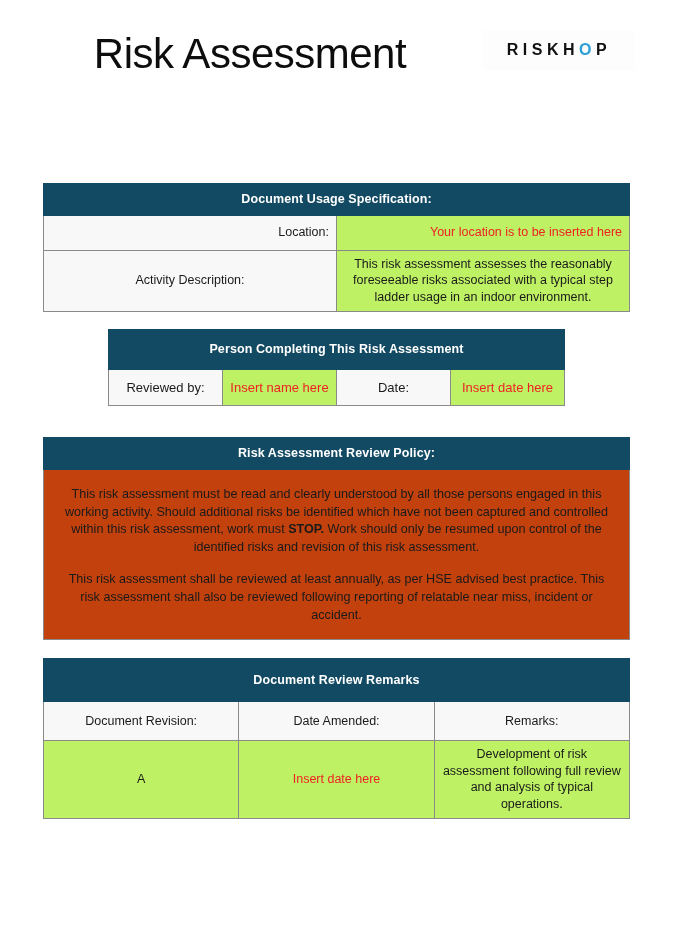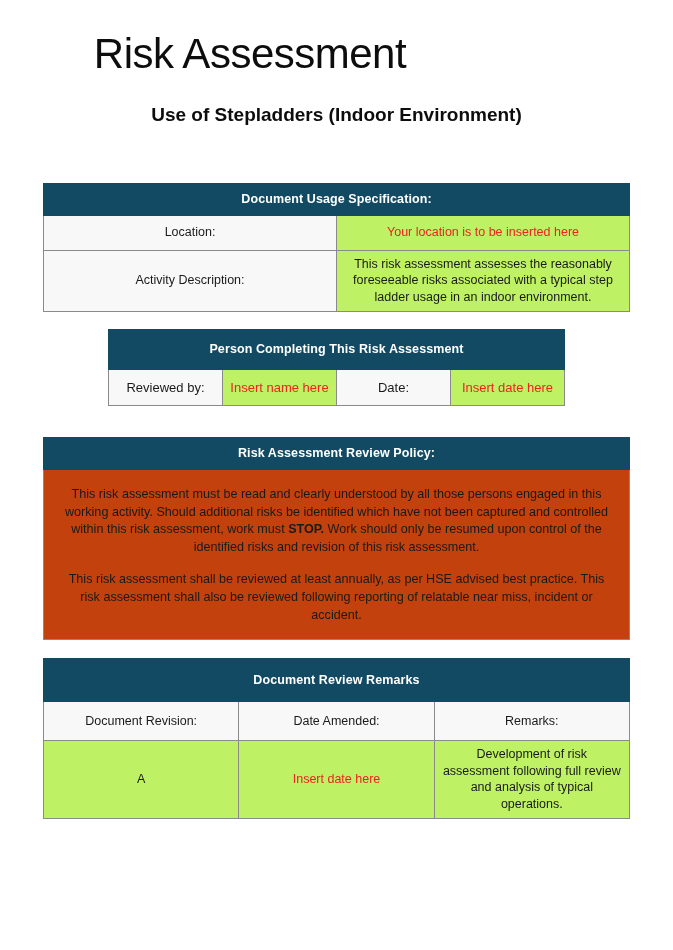--- a/index.html
+++ b/index.html
@@ -101,21 +101,21 @@
     color: #ee2222;
   }
 
   
   #tbl-usage {
     left: 43px;
     top: 183px;
     width: 587px;
   }
   #tbl-usage .c1 { width: 155px; }
-  #tbl-usage .row-location td { height: 24px; }
+  #tbl-usage .row-location td { height: 24px; text-align: right; }
   #tbl-usage .row-activity td { height: 44px; }
 
   
   #tbl-person {
     left: 108px;
     top: 329px;
     width: 457px;
   }
   #tbl-person .c1 { width: 112px; }
   #tbl-person .c2 { width: 200px; }
@@ -164,22 +164,26 @@
   .footer b { font-weight: 700; }
 </style>
 </head>
 <body>
 
 <div class="page">
 
   <div class="header">
     <div class="doc-title">Risk Assessment</div>
 
-    <div class="doc-subtitle">Use of Stepladders (Indoor Environment)</div>
-
+
+    <div class="logo">
+      <span>RISKH</span>
+        <span class="accent">O</span>
+        <span>P</span>
+    </div>
   </div>
 
   <table class="tbl" id="tbl-usage">
     <tbody>
         <tr>
       <td class="hdr" colspan="2">Document Usage Specification:</td>
     </tr>
     <tr class="row-location">
       <td class="c1 label-cell">Location:</td>
       <td class="val-cell red">Your location is to be inserted here</td>

